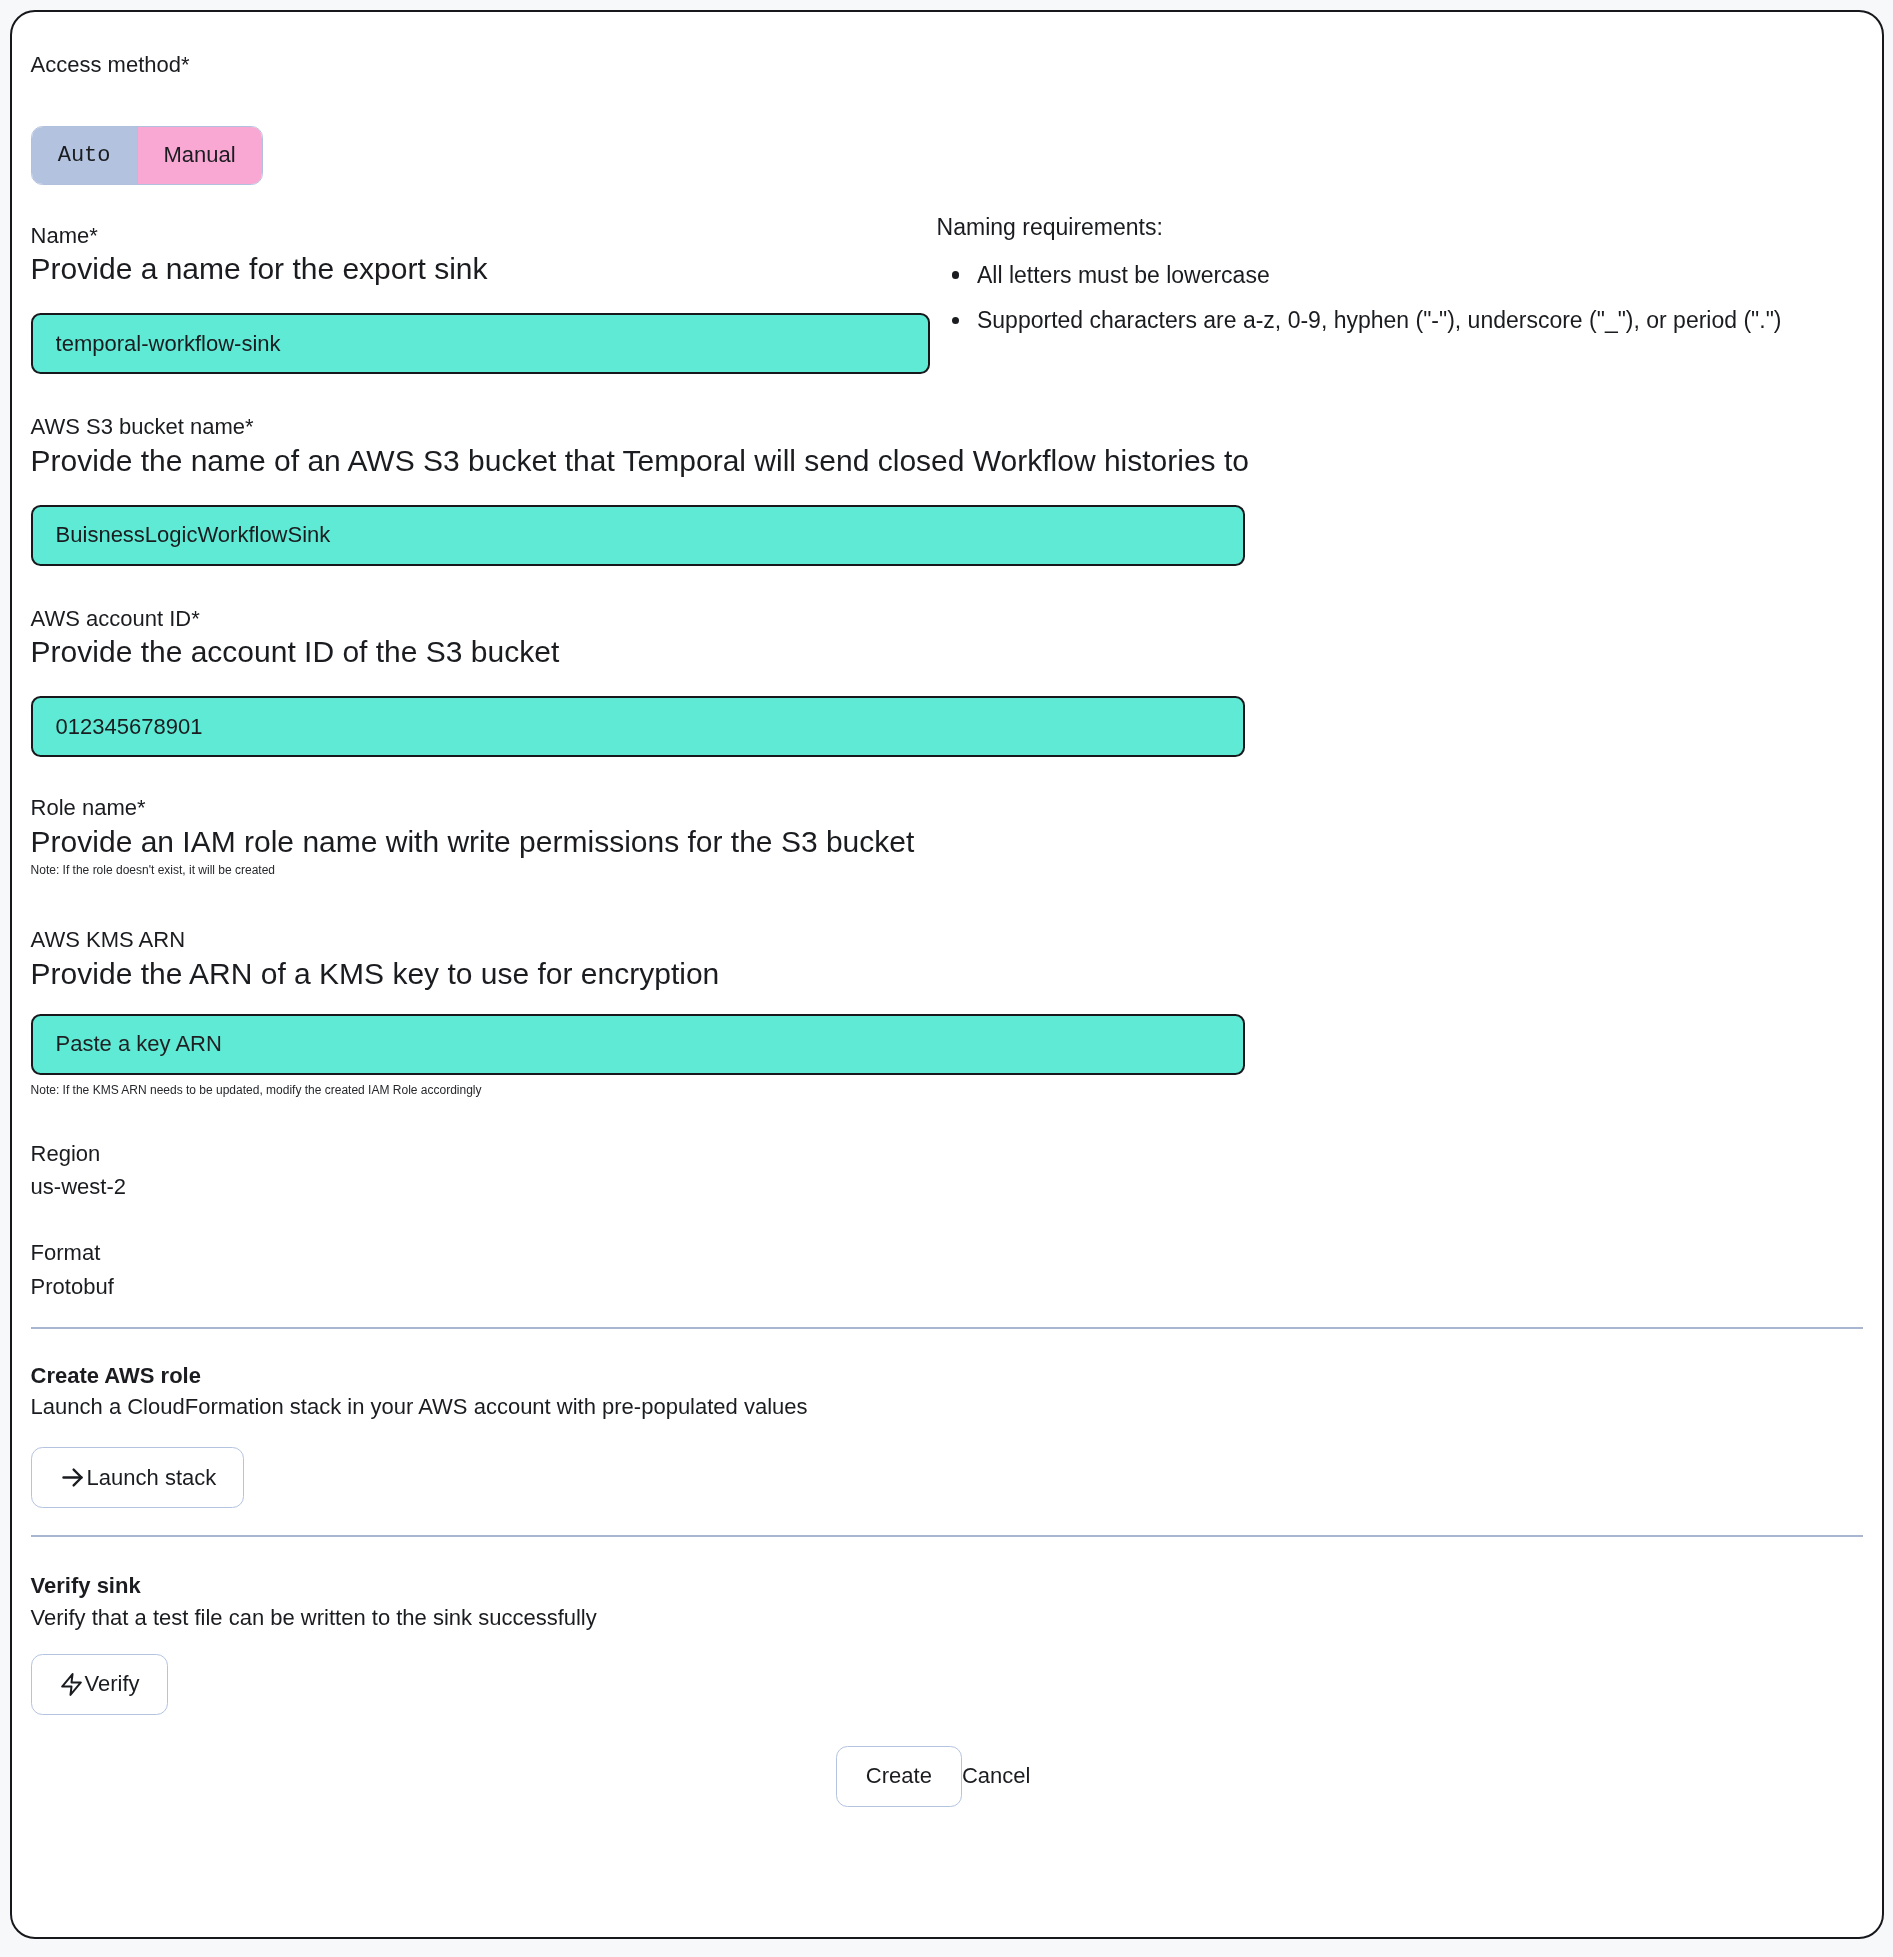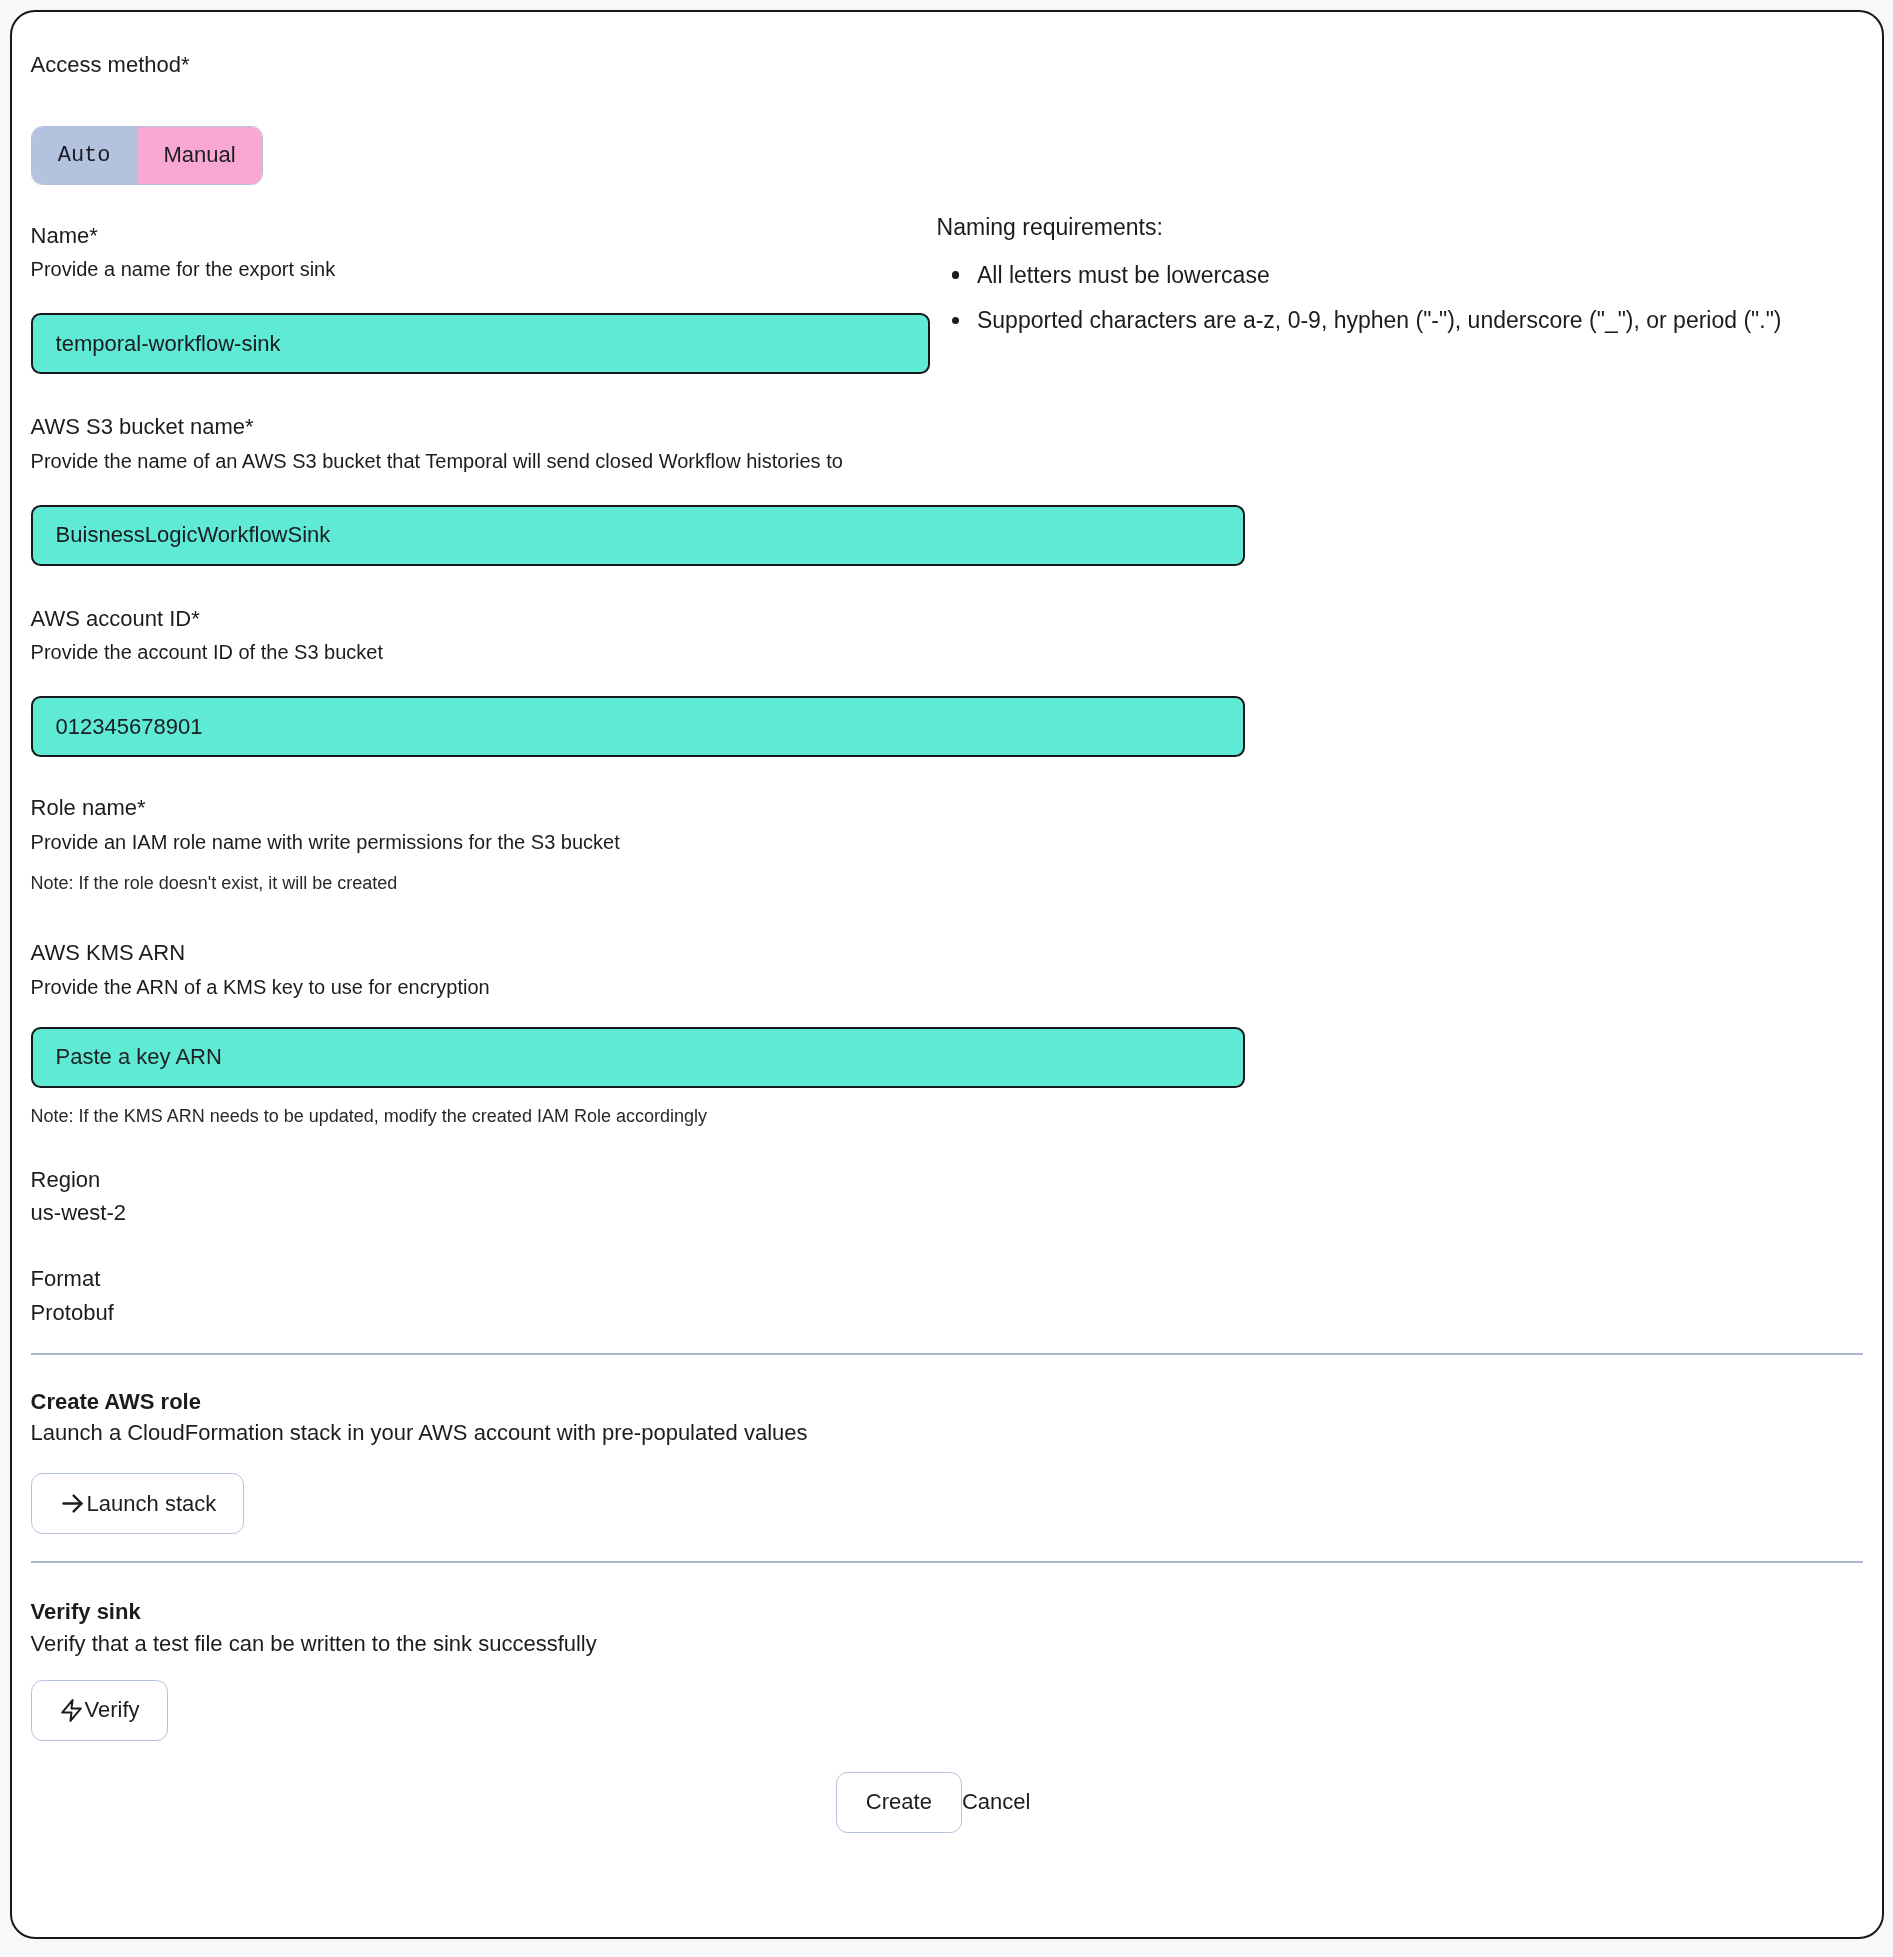--- a/index.html
+++ b/index.html
@@ -14,22 +14,22 @@
     position:relative;
     margin:9.6px;
     width:1874px; height:1929px;
     background:#ffffff;
     border:2.9px solid #17181c;
     border-radius:25px;
     padding:40px 19px 29px 19px;
     overflow:hidden;
   }
   .label { font-size:22px; line-height:26px; }
-  .desc  { font-size:20px; line-height:26px; margin-top:7.6px; }
-  .note  { font-size:18px; line-height:22px; margin-top:17px; color:#26282c; }
+  .desc  { font-size:30px; line-height:26px; margin-top:7.6px; }
+  .note  { font-size:12px; line-height:22px; margin-top:4px; color:#26282c; }
   .section-title { font-size:22px; line-height:26px; font-weight:bold; }
 
   .toggle {
     margin-top:48px;
     display:inline-flex;
     border:1.9px solid #b0c0dd;
     border-radius:11.5px;
     overflow:hidden;
     height:59px;
   }

